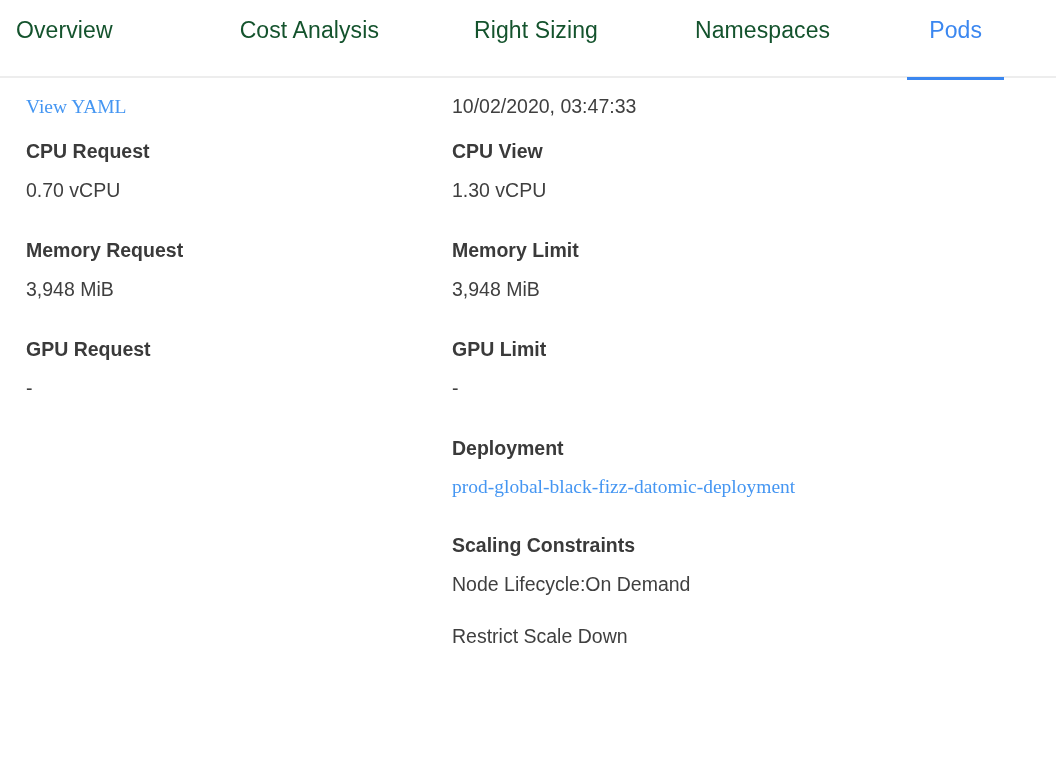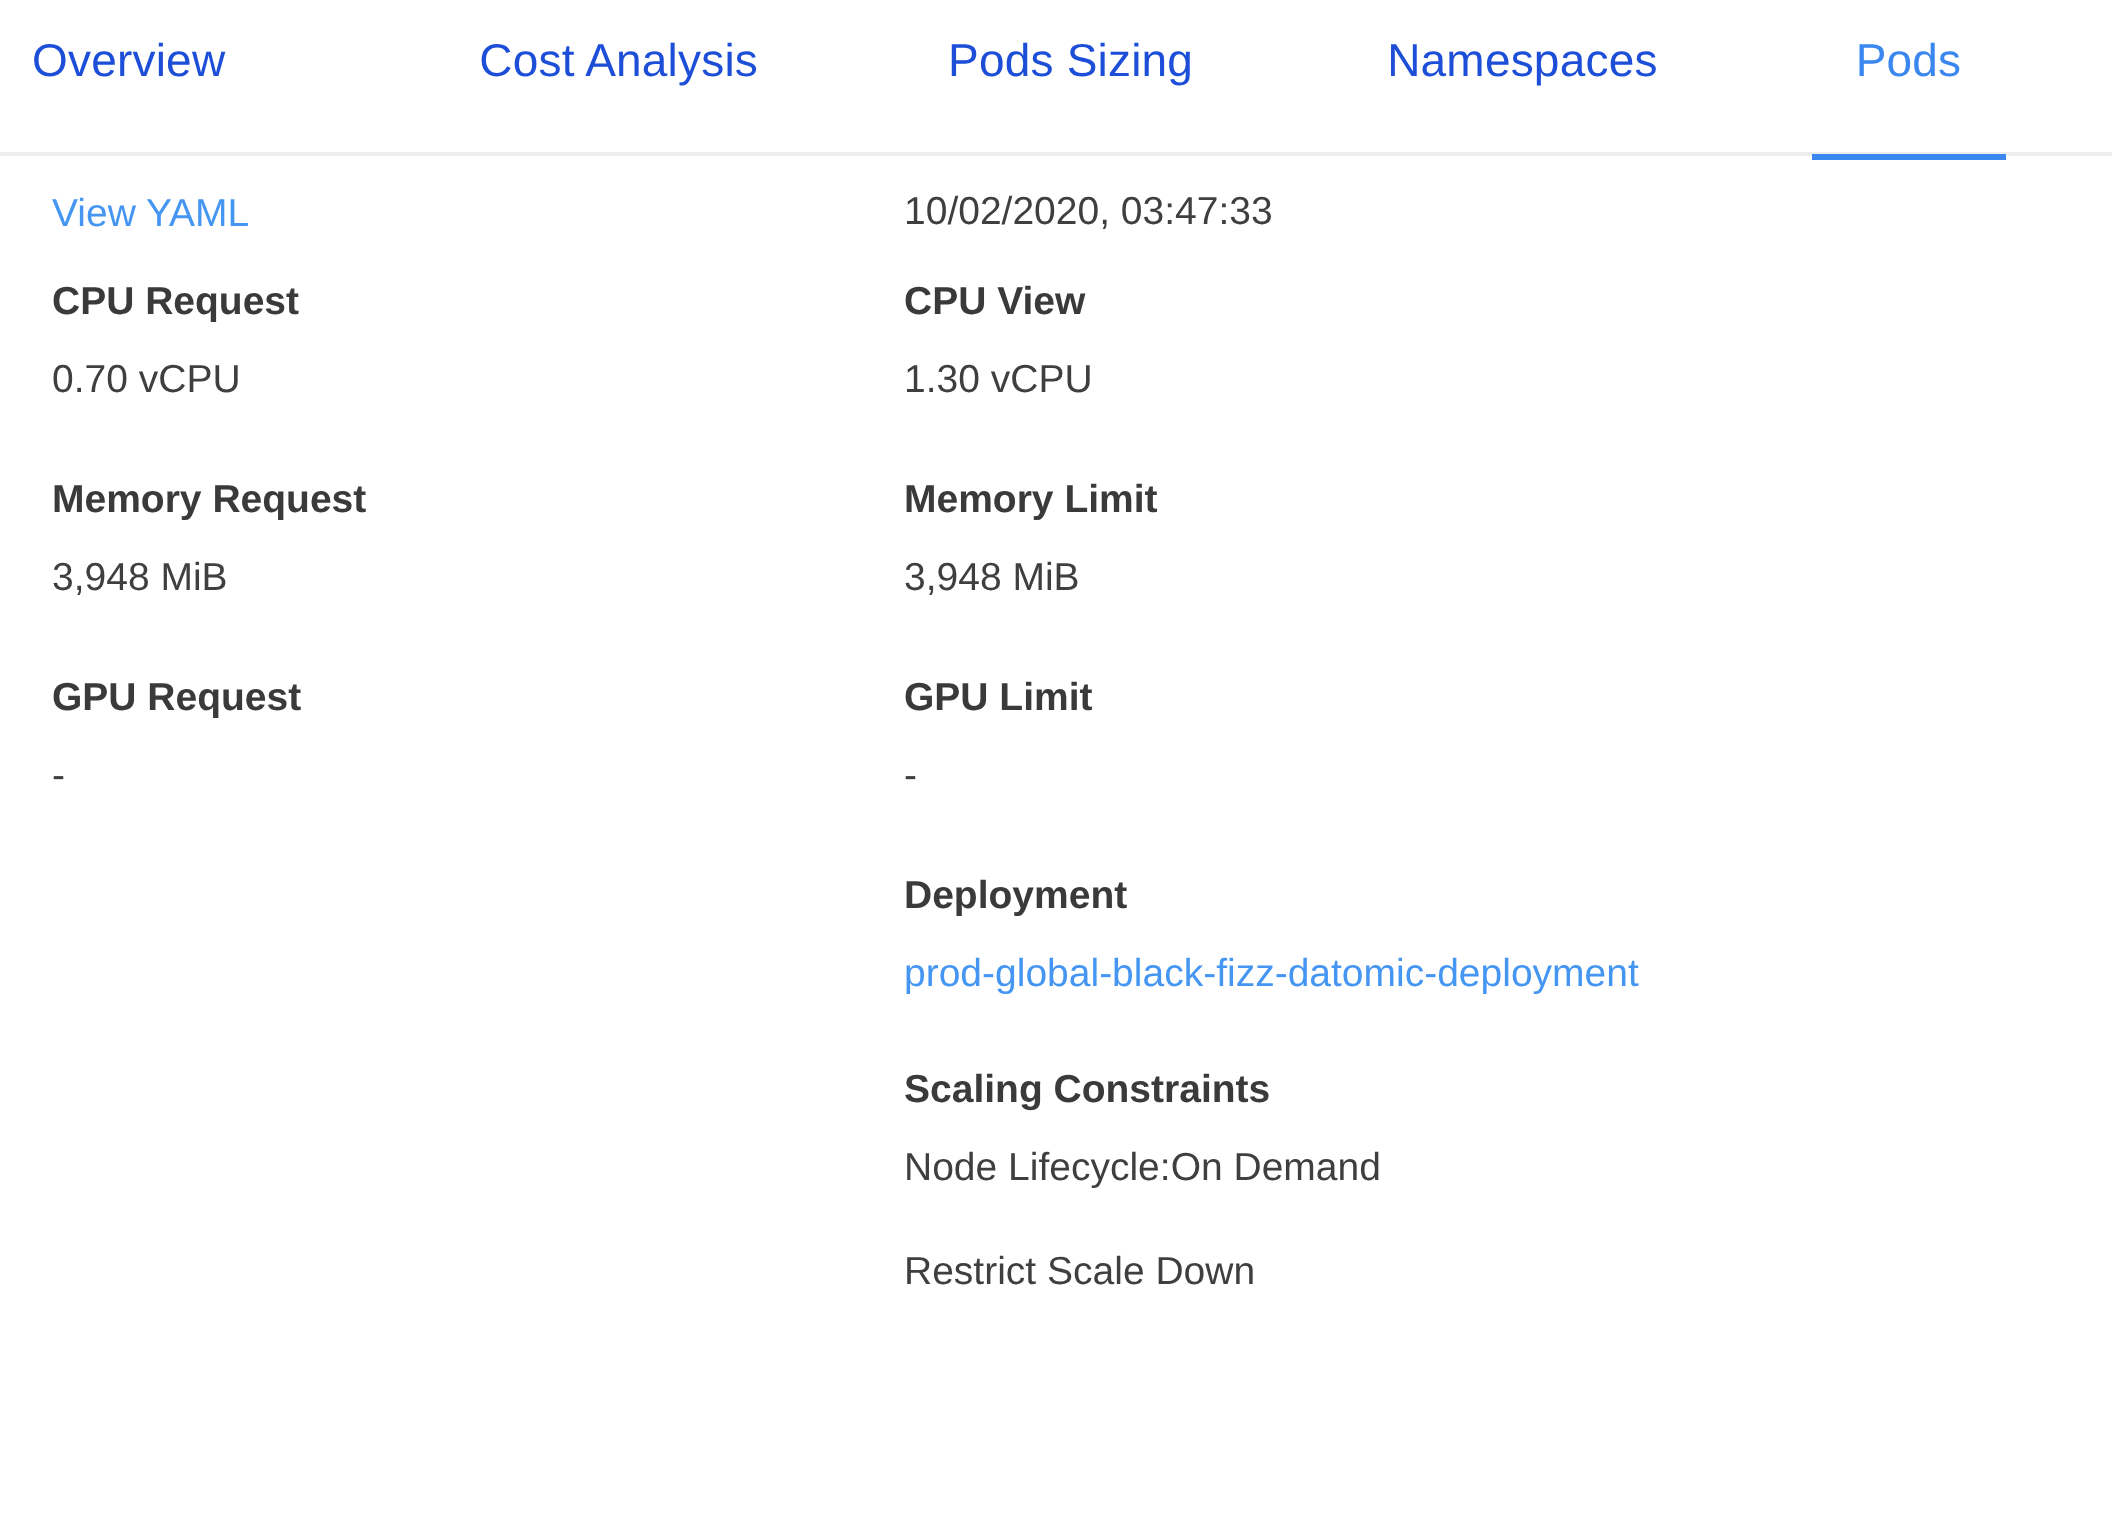--- a/index.html
+++ b/index.html
@@ -28,21 +28,21 @@
   .tab {
     position: relative;
     height: 78px;
     box-sizing: border-box;
     display: flex;
     align-items: flex-start;
     padding-top: 17px;
     font-size: 23px;
     font-weight: 400;
     letter-spacing: 0.1px;
-    color: #1d4ed8;
+    color: #14532d;
     cursor: pointer;
     white-space: nowrap;
   }
   .tab.active {
     color: #3b87f0;
   }
   .tab.active::after {
     content: "";
     position: absolute;
     left: -22px;
@@ -90,20 +90,21 @@
   }
   .link {
     font-size: 19.5px;
     font-weight: 400;
     color: #4596f2;
     line-height: 30px;
     cursor: pointer;
     display: inline-block;
     max-width: 375px;
     word-break: break-all;
+    font-family: Liberation Serif, serif;
   }
   .link.standalone { line-height: 32px; }
 
   .first-row { height: 46px; }
 
   .constraint-line {
     font-size: 19.5px;
     font-weight: 400;
     color: #3f3f3f;
     line-height: 30px;
@@ -114,21 +115,21 @@
 <body>
 
 <div class="tabbar">
   <div class="tab tab-overview">
     <span>Overview</span>
   </div>
   <div class="tab tab-cost">
     <span>Cost Analysis</span>
   </div>
   <div class="tab tab-rightsizing">
-    <span>Pods Sizing</span>
+    <span>Right Sizing</span>
   </div>
   <div class="tab tab-namespaces">
     <span>Namespaces</span>
   </div>
   <div class="tab tab-pods active">
     <span>Pods</span>
   </div>
 </div>
 
 <div class="content">

